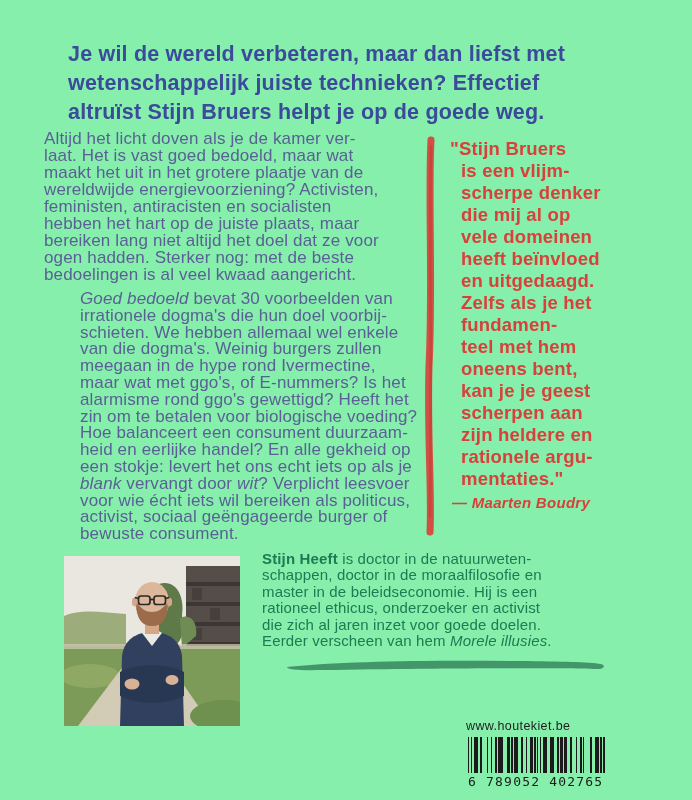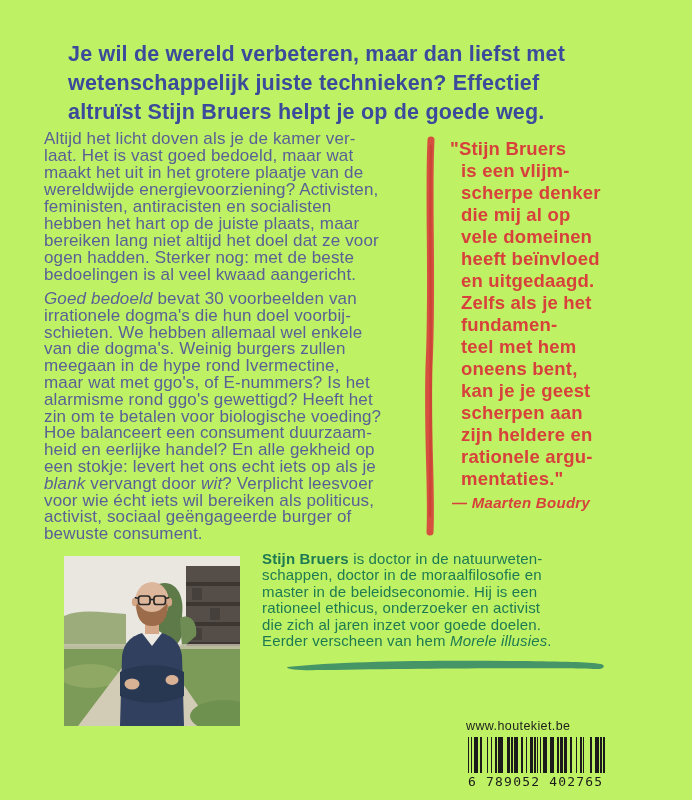--- a/index.html
+++ b/index.html
@@ -1,31 +1,31 @@
 <!DOCTYPE html>
 <html style="--headline-blue: #3b4a9a; --body-blue: #5a6095; --accent-red: #d8413b; --bio-green: #1e7a52; --stroke-green: #3f8f66;"><head>
 <meta charset="utf-8">
 <style>
   html,body{margin:0;padding:0;background:#fff;}
   .page{
-    position:relative;width:692px;height:800px;background:#bef264;overflow:hidden;
+    position:relative;width:692px;height:800px;background:#86efac;overflow:hidden;
     font-family:"Liberation Sans",sans-serif;
   }
   .headline{
     position:absolute;left:68px;top:40px;width:585px;
     font-size:21.5px;line-height:29px;font-weight:700;letter-spacing:.2px;
     color:var(--headline-blue,#3b4a9a);white-space:pre-line;
   }
   .body-par{
     position:absolute;left:44px;width:378px;
     font-size:17px;line-height:17px;letter-spacing:.15px;
     color:var(--body-blue,#5a6095);white-space:pre-line;
   }
   #para1{top:130px;}
-  #para2{top:291px;line-height:16.8px;}
+  #para2{top:291px;line-height:16.8px;margin-left:36px;}
   .quote-stroke{position:absolute;left:423px;top:136px;width:16px;height:400px;}
   .quote-text{
     position:absolute;left:450px;top:138px;width:205px;
     font-size:18.5px;line-height:22px;font-weight:700;letter-spacing:.2px;
     color:var(--accent-red,#d8413b);white-space:pre-line;
     padding-left:11px;text-indent:-11px;
   }
   .quote-attr{
     position:absolute;left:452px;top:494px;
     font-size:15px;font-style:italic;font-weight:600;letter-spacing:.3px;
@@ -149,21 +149,21 @@
           <rect x="74.5" y="40" width="11.5" height="8.5" rx="2.5"></rect>
           <rect x="90" y="40" width="11.5" height="8.5" rx="2.5"></rect>
           <line x1="86" y1="43.5" x2="90" y2="43.5"></line>
           <line x1="74.5" y1="42.5" x2="70.8" y2="41.5"></line>
           <line x1="101.5" y1="42.5" x2="105.2" y2="41.5"></line>
         </g>
       </g>
     </svg>
   </div>
 
-  <div class="bio"><span style="font-weight: 700;">Stijn Bruers</span><span> is doctor in de natuurweten-
+  <div class="bio"><span style="font-weight: 700;">Stijn Heeft</span><span> is doctor in de natuurweten-
 schappen, doctor in de moraalfilosofie en
 master in de beleidseconomie. Hij is een
 rationeel ethicus, onderzoeker en activist
 die zich al jaren inzet voor goede doelen.
 Eerder verscheen van hem </span><span style="font-style: italic;">Morele illusies</span><span>.</span></div>
 
   <div class="green-stroke">
     <svg viewBox="0 0 324 16" preserveAspectRatio="none">
       <path d="M4,10 C60,4 150,3 236,4 C280,4.5 305,5 318,7 C322,8 322,11 317,12 C280,10.5 150,11 40,13 C20,13.5 4,13 4,10 Z" fill="#3f8f66" opacity="0.95"></path>
     </svg>

